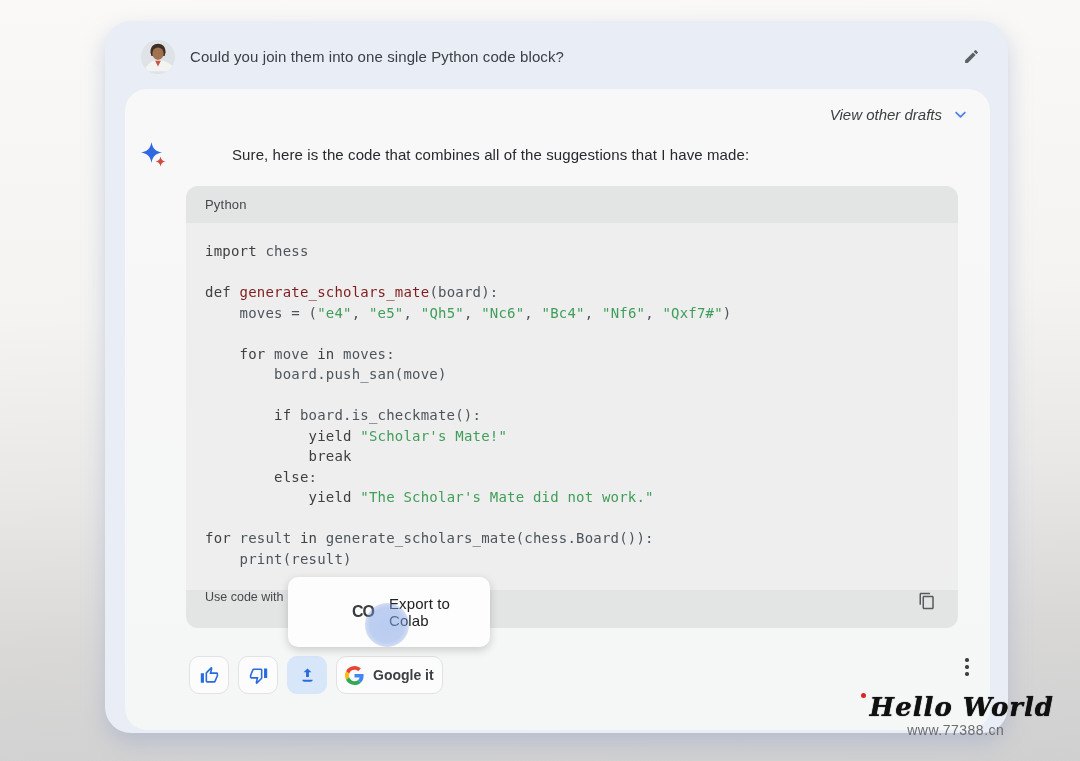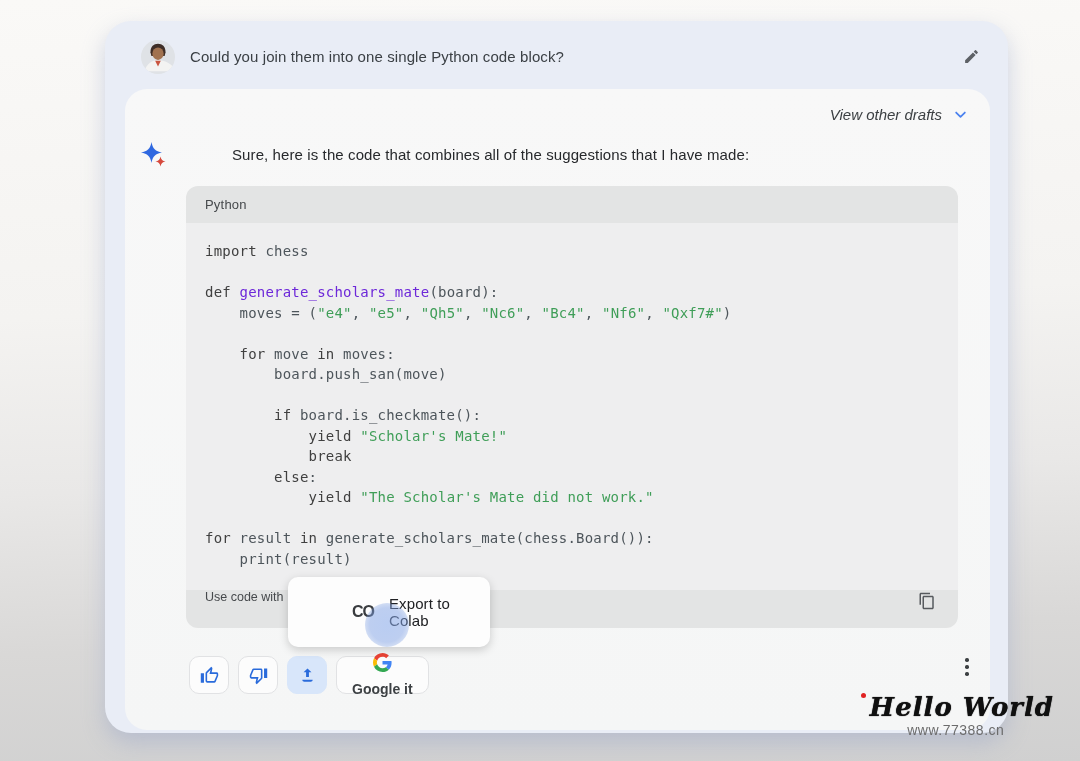--- a/index.html
+++ b/index.html
@@ -49,21 +49,21 @@
     height:37px;background:#e3e4e4;border-radius:12px 12px 0 0;
     display:flex;align-items:center;padding-left:19px;
     font-size:13px;color:#46494c;letter-spacing:.2px;
   }
   .code-body{
     background:#eeeeef;height:328px;padding:18px 10px 21px 19px;
     font-family:"DejaVu Sans Mono", monospace;font-size:14px;line-height:20.5px;
     white-space:pre;letter-spacing:.2px;
   }
   .code-body .k{color:#404040;}
-  .code-body .f{color:#6d28d9;}
+  .code-body .f{color:#7f1d1d;}
   .code-body .s{color:#3f9e58;}
   .code-body .p{color:#4d555b;margin-top:23px;}
   .code-footer{
     height:38px;background:#e3e4e4;border-radius:0 0 12px 12px;
     display:flex;padding:0 18px 0 19px;
     font-size:12.5px;color:#46494c;
   }
   .copy-btn{
     margin-left:auto;width:22px;height:22px;border:none;background:transparent;cursor:pointer;padding:0;
   }
@@ -82,22 +82,22 @@
   }
 
   
   .actions{position:absolute;left:64px;top:567px;display:flex;gap:9px;}
   .act-btn{
     width:40px;height:38px;border-radius:10px;border:1px solid #e1e2e4;background:#fcfcfc;
     display:flex;align-items:center;justify-content:center;cursor:pointer;padding:0;box-sizing:border-box;
   }
   .act-btn.selected{background:#d8e6fa;border-color:#d8e6fa;}
   .google-btn{
-    width:auto;padding:0 15px;display:flex;align-items:center;gap:9px;
-    font-size:14px;font-weight:600;color:#3c4043;font-family:"Liberation Sans",sans-serif;flex-direction:column;
+    width:auto;padding:0 8px;display:flex;align-items:center;gap:9px;
+    font-size:14px;font-weight:600;color:#3c4043;font-family:"Liberation Sans",sans-serif;
   }
   .more-btn{
     position:absolute;right:12px;top:564px;width:22px;height:28px;border:none;background:transparent;
     display:flex;flex-direction:column;align-items:center;justify-content:center;gap:3.5px;cursor:pointer;
   }
   .more-btn i{width:3.4px;height:3.4px;border-radius:50%;background:#3c4043;}
 
   
   .watermark{position:absolute;right:26px;top:693px;text-align:center;z-index:9;}
   .wm1{

